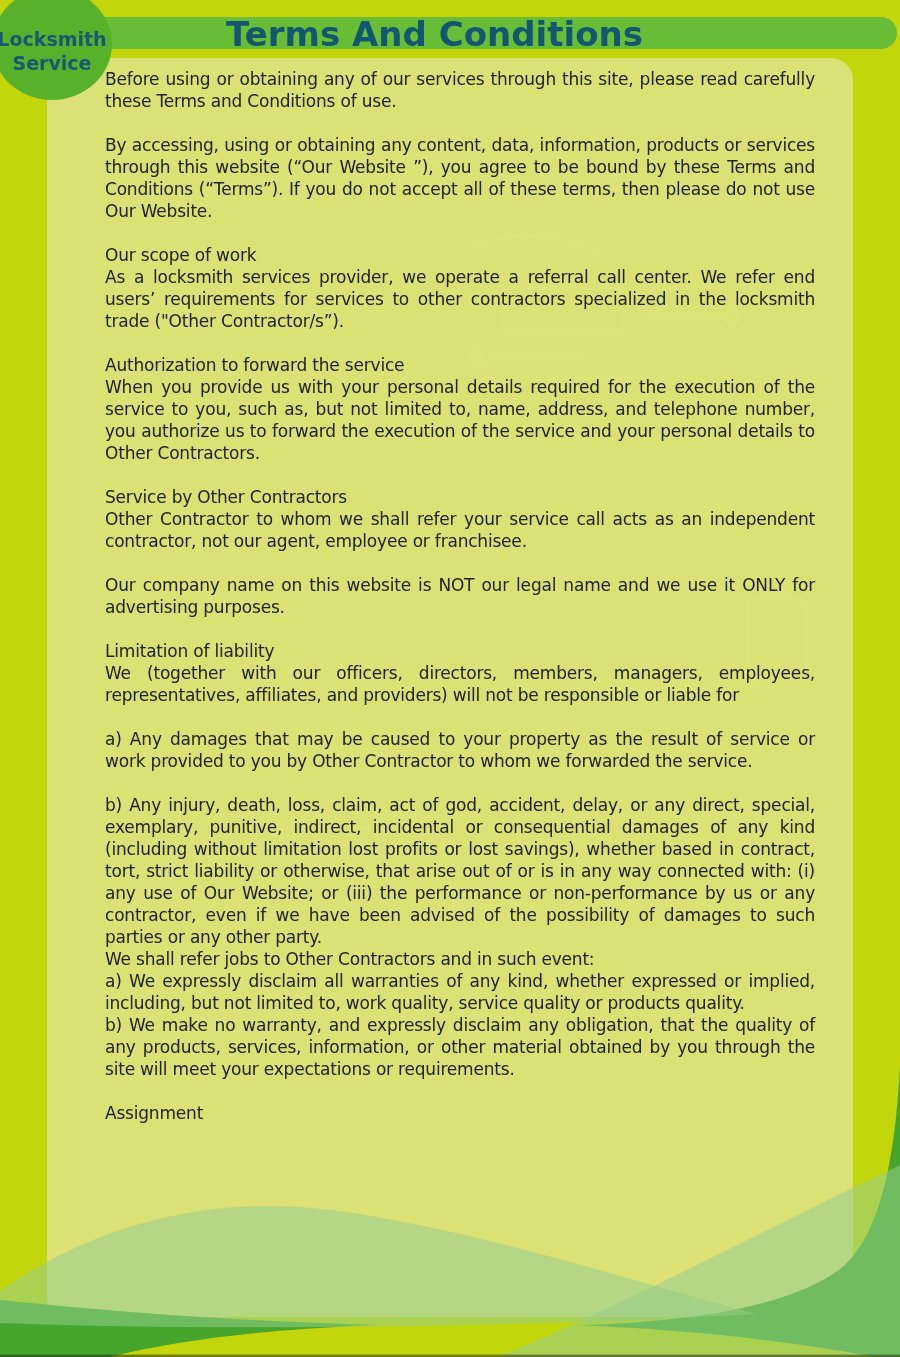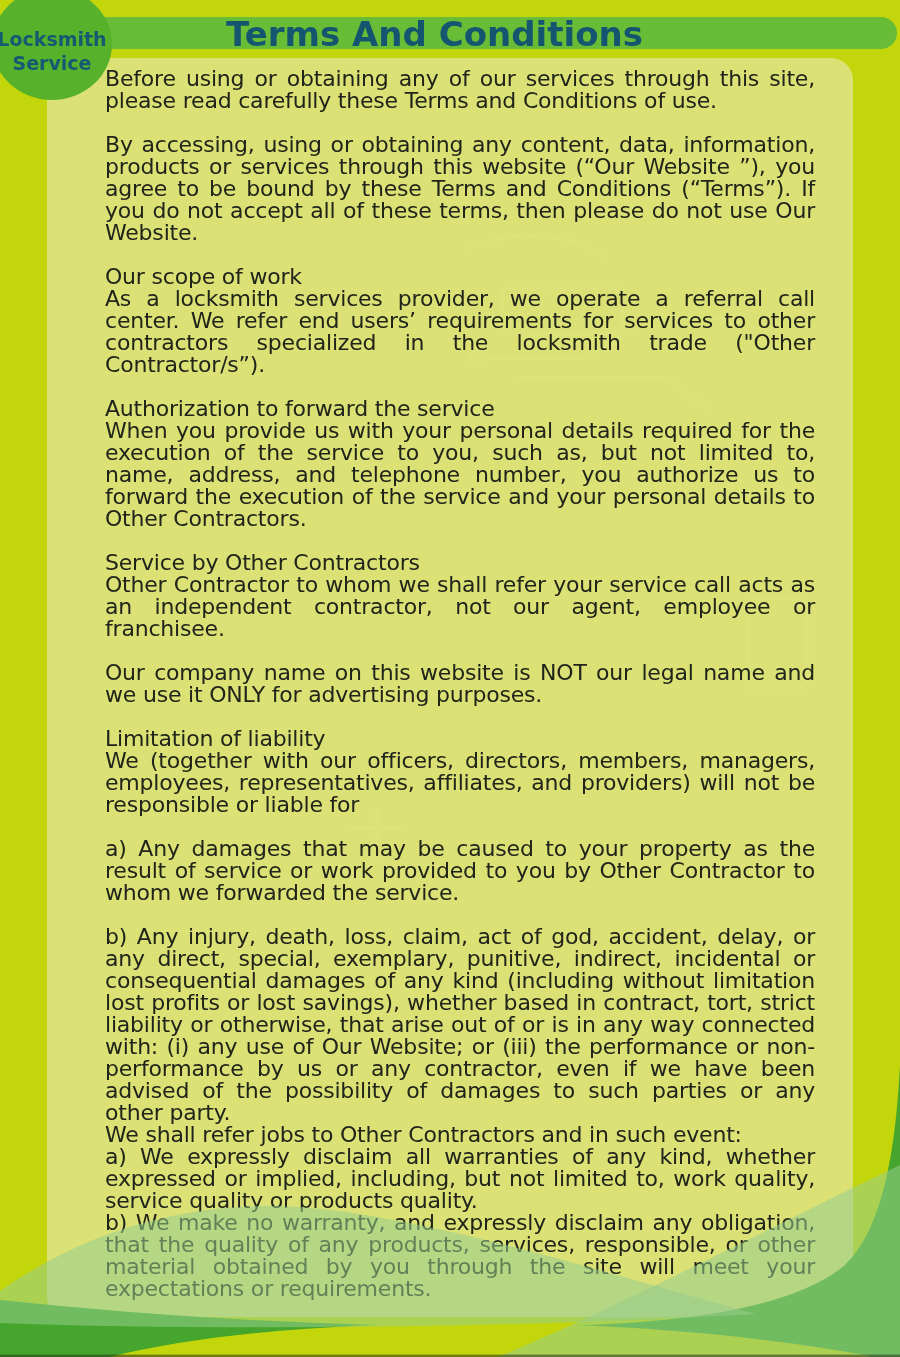--- a/index.html
+++ b/index.html
@@ -9,21 +9,21 @@
     font-family:"DejaVu Sans","Liberation Sans",sans-serif;
   }
   .content-box{
     position:absolute;left:47px;top:58px;width:806px;height:1259px;
     background:#dce175;
     border-radius:4px 22px 20px 20px;
   }
   .watermark{position:absolute;left:0;top:0;width:806px;height:1259px;opacity:.45;pointer-events:none;}
   .text-col{
     position:absolute;left:58px;top:10px;width:710px;
-    color:#20241a;font-size:22px;line-height:22px;letter-spacing:-0.2px;
+    color:#20241a;font-size:17px;line-height:22px;letter-spacing:-0.2px;
     text-align:justify;
   }
   .blk{margin:22px 0 0 0;}
   .blk.tight,.blk:first-child{margin-top:0;}
   .blk.h{font-weight:normal;}
   .header-band{
     position:absolute;left:0;top:17px;width:897px;height:32px;
     background:#69bc36;border-radius:0 21px 21px 0;
     display:flex;align-items:center;justify-content:center;
   }
@@ -71,21 +71,21 @@
       <div class="blk tight">When you provide us with your personal details required for the execution of the service to you, such as, but not limited to, name, address, and telephone number, you authorize us to forward the execution of the service and your personal details to Other Contractors.</div>
       <div class="blk h">Service by Other Contractors</div>
       <div class="blk tight">Other Contractor to whom we shall refer your service call acts as an independent contractor, not our agent, employee or franchisee.</div>
       <div class="blk p">Our company name on this website is NOT our legal name and we use it ONLY for advertising purposes.</div>
       <div class="blk h">Limitation of liability</div>
       <div class="blk tight">We (together with our officers, directors, members, managers, employees, representatives, affiliates, and providers) will not be responsible or liable for</div>
       <div class="blk p">a) Any damages that may be caused to your property as the result of service or work provided to you by Other Contractor to whom we forwarded the service.</div>
       <div class="blk p">b) Any injury, death, loss, claim, act of god, accident, delay, or any direct, special, exemplary, punitive, indirect, incidental or consequential damages of any kind (including without limitation lost profits or lost savings), whether based in contract, tort, strict liability or otherwise, that arise out of or is in any way connected with: (i) any use of Our Website; or (iii) the performance or non-performance by us or any contractor, even if we have been advised of the possibility of damages to such parties or any other party.</div>
       <div class="blk tight">We shall refer jobs to Other Contractors and in such event:</div>
       <div class="blk tight">a) We expressly disclaim all warranties of any kind, whether expressed or implied, including, but not limited to, work quality, service quality or products quality.</div>
-      <div class="blk tight">b) We make no warranty, and expressly disclaim any obligation, that the quality of any products, services, responsible, or other material obtained by you through the site will meet your expectations or requirements.</div>
+      <div class="blk tight">b) We make no warranty, and expressly disclaim any obligation, that the quality of any products, services, information, or other material obtained by you through the site will meet your expectations or requirements.</div>
       <div class="blk h">Assignment</div>
     </div>
 </div>
 
 <div class="header-band">
   <div class="page-title">Terms And Conditions</div>
 </div>
 
 <div class="logo-circle">
   <div class="logo-text">

